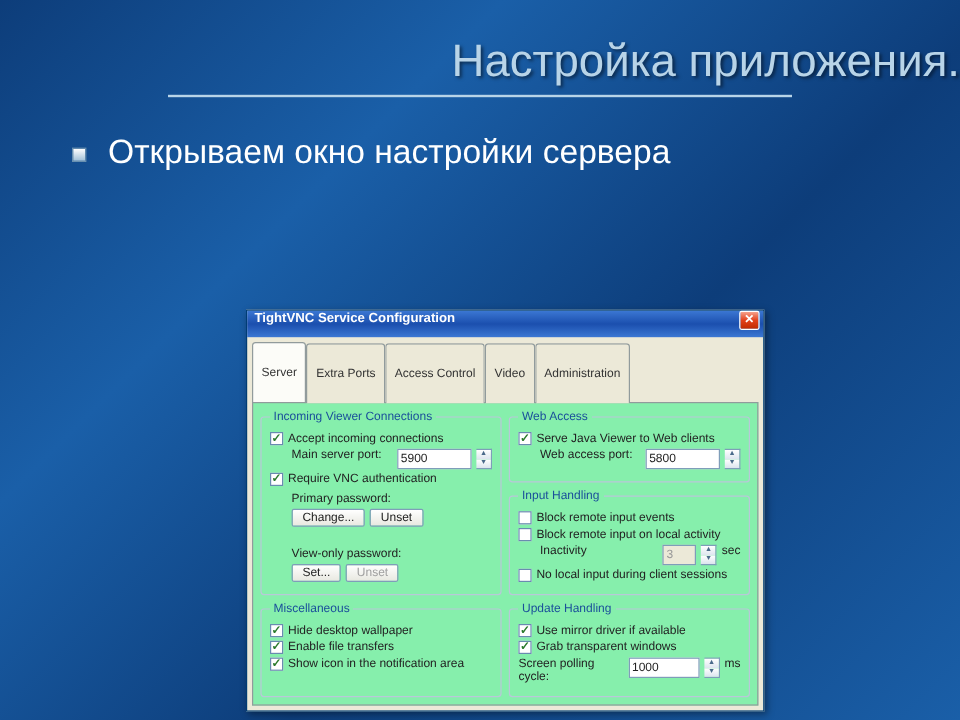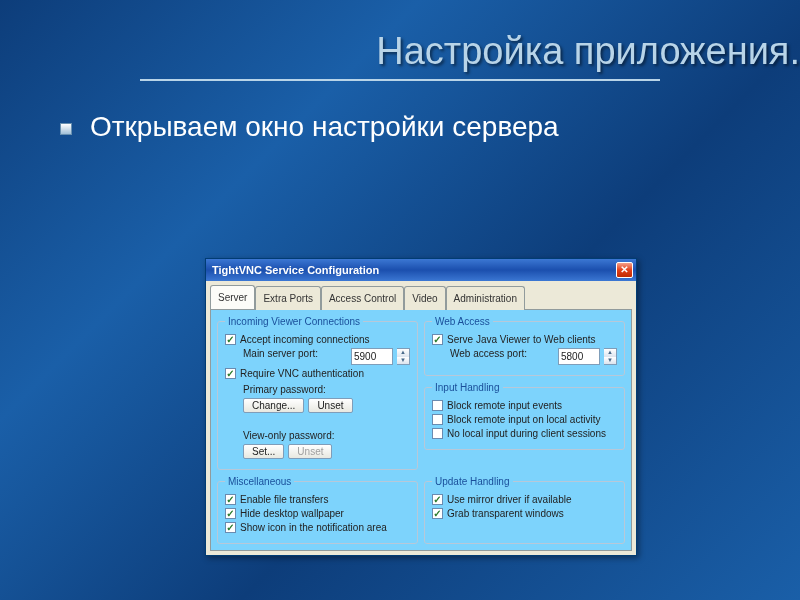--- a/index.html
+++ b/index.html
@@ -50,21 +50,20 @@
     background: #ece9d8;
     border: 1px solid #003c74;
     font-size: 10px;
     box-shadow: 2px 2px 6px rgba(0,0,0,0.4);
   }
   .titlebar {
     height: 22px;
     background: linear-gradient(#3b77d3, #1b4fae 50%, #3b77d3);
     color: #fff;
     display: flex;
-    align-items: center;
     justify-content: space-between;
     padding: 0 3px 0 6px;
     font-size: 11px;
     font-weight: bold;
   }
   .close-btn {
     width: 17px; height: 16px;
     background: linear-gradient(#f5a08a,#e2401a 50%,#c02a00);
     border: 1px solid #fff;
     border-radius: 2px;
@@ -77,35 +76,35 @@
   .tabs {
     display: flex;
     padding: 4px 4px 0 4px;
     gap: 0;
     font-size: 10px;
   }
   .tab {
     background: #ece9d8;
     border: 1px solid #919b9c;
     border-bottom: none;
-    padding: 6px 7px;
+    padding: 19px 7px;
     position: relative;
     top: 1px;
     color: #333;
     border-radius: 3px 3px 0 0;
   }
   .tab.active {
     background: #fcfcf8;
     top: 0;
     padding-bottom: 3px;
     z-index: 2;
   }
   .tab-body {
     margin: 0 4px 4px 4px;
-    background: #7dd3fc;
+    background: #86efac;
     border: 1px solid #919b9c;
     padding: 6px;
     display: grid;
     grid-template-columns: 1fr 1fr;
     gap: 6px;
   }
   fieldset {
     border: 1px solid #b8c8d8;
     border-radius: 3px;
     padding: 4px 7px 7px 7px;
@@ -133,21 +132,21 @@
   }
   .chk.checked::after {
     content: "✓";
     color: #2a7a2a;
     font-size: 10px;
     line-height: 9px;
     font-weight: bold;
   }
   .lbl-right { margin-left: auto; }
   .num-input {
-    width: 42px;
+    width: 62px;
     height: 17px;
     border: 1px solid #7f9db9;
     background: #fff;
     font-size: 10px;
     padding: 0 2px;
     display: inline-flex;
     align-items: center;
   }
   .num-input.disabled { background: #ece9d8; color: #999; }
   .spin {
@@ -257,49 +256,67 @@
       <fieldset>
         <legend>Input Handling</legend>
         <div class="row">
           <span class="chk"></span>
           <span>Block remote input events</span>
         </div>
         <div class="row">
           <span class="chk"></span>
           <span>Block remote input on local activity</span>
         </div>
+        <div class="row indent">
+          <span style="margin-right:auto;">Inactivity</span>
+          <span class="num-input disabled" style="width:28px;">3</span>
+          <span class="spin">
+              <div>▲</div>
+              <div>▼</div>
+            </span>
+          <span>sec</span>
+        </div>
         <div class="row">
           <span class="chk"></span>
           <span>No local input during client sessions</span>
         </div>
       </fieldset>
     </div>
 
     <fieldset>
       <legend>Miscellaneous</legend>
       <div class="row">
         <span class="chk checked"></span>
+        <span>Hide desktop wallpaper</span>
+      </div>
+      <div class="row">
+        <span class="chk checked"></span>
         <span>Enable file transfers</span>
-      </div>
-      <div class="row">
-        <span class="chk checked"></span>
-        <span>Hide desktop wallpaper</span>
       </div>
       <div class="row">
         <span class="chk checked"></span>
         <span>Show icon in the notification area</span>
       </div>
     </fieldset>
 
     <fieldset>
       <legend>Update Handling</legend>
       <div class="row">
         <span class="chk checked"></span>
         <span>Use mirror driver if available</span>
       </div>
       <div class="row">
         <span class="chk checked"></span>
         <span>Grab transparent windows</span>
       </div>
+      <div class="row">
+        <span style="margin-right:auto;">Screen polling cycle:</span>
+        <span class="num-input">1000</span>
+        <span class="spin">
+            <div>▲</div>
+            <div>▼</div>
+          </span>
+        <span>ms</span>
+      </div>
     </fieldset>
 
   </div>
 </div>
 
 </body></html>

